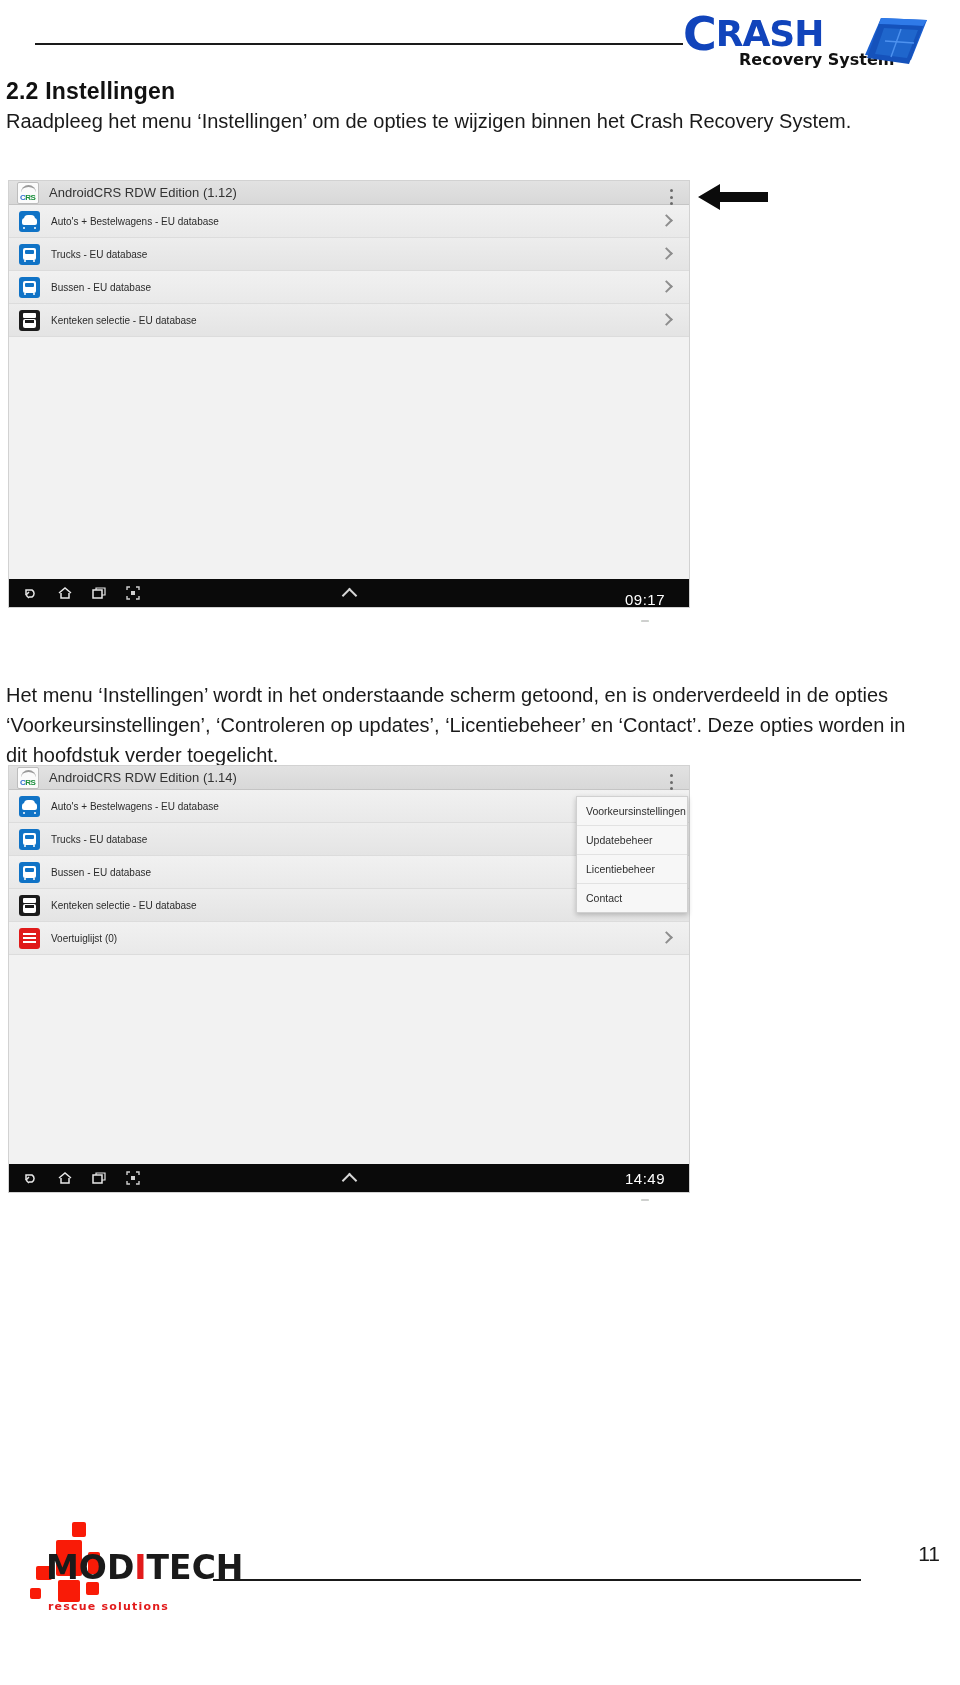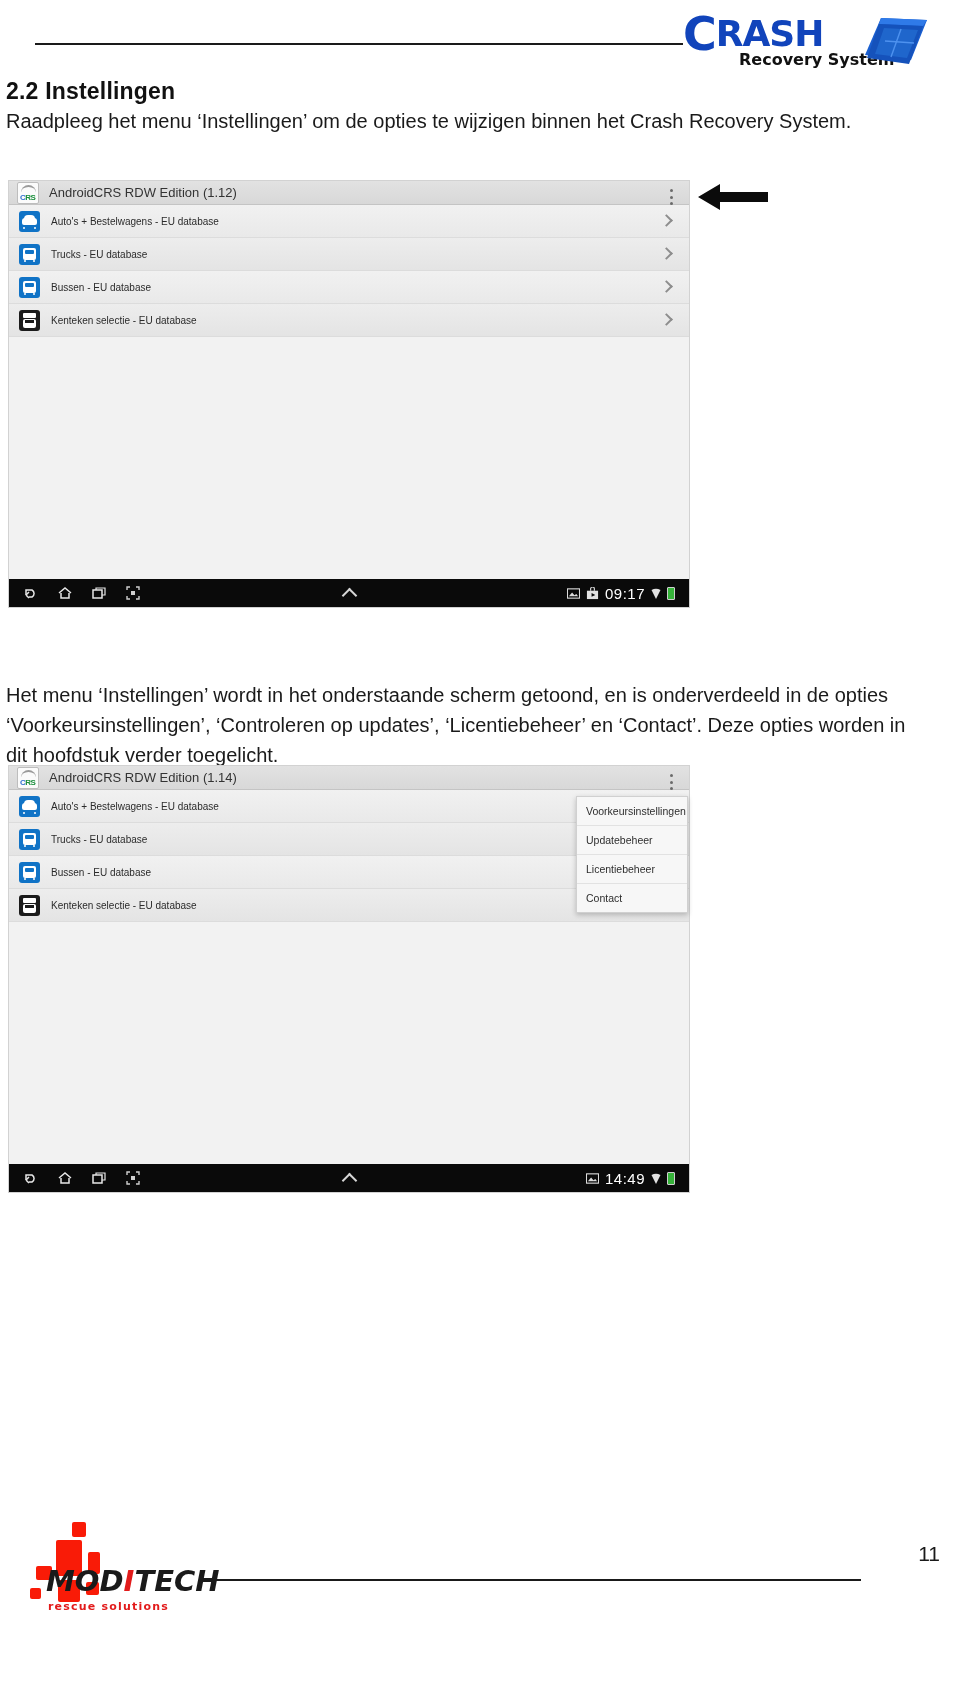--- a/index.html
+++ b/index.html
@@ -260,22 +260,22 @@
     pointer-events: none;
   }
   .caret-up {
     width: 11px; height: 11px;
     border-left: 2px solid #d6d6d6;
     border-top: 2px solid #d6d6d6;
     transform: rotate(45deg);
     margin-top: 4px;
   }
   .nav-right {
-    position: absolute; right: 14px; top: 0; bottom: 0;
-    display: flex; align-items: center; gap: 6px;
+    position: absolute; right: 24px; top: 0; bottom: 0;
+    display: flex; align-items: center; gap: 6px; flex-direction: column;
   }
   .sys-ico { width: 13px; height: 13px; }
   .clock { color: #ffffff; font-size: 15px; letter-spacing: 0.5px; }
   .wifi-ico { width: 10px; height: 13px; }
   .batt {
     width: 8px; height: 13px;
     background: #36b33a;
     border: 1px solid #cfcfcf;
     border-radius: 1px;
     position: relative;
@@ -314,28 +314,27 @@
     width: 648px; height: 2px;
     background: #1a1a1a;
   }
   .moditech {
     position: absolute;
     left: 20px; top: 1512px;
     width: 200px; height: 110px;
   }
   .mt-word {
     position: absolute;
-    left: 26px; top: 52px;
+    left: 26px; top: 36px;
     font-family: "DejaVu Sans", sans-serif;
     font-weight: bold;
-    font-size: 29px;
+    font-size: 33px;
     letter-spacing: 0px;
     color: #1a1a1a;
     white-space: nowrap;
-    font-style: italic;
   }
   .mt-word .r { color: #e21b1b; }
   .mt-sub {
     position: absolute;
     left: 28px; top: 88px;
     font-family: "DejaVu Sans", sans-serif;
     font-weight: bold;
     font-size: 11px;
     letter-spacing: 1.2px;
     color: #e21b1b;
@@ -542,20 +541,30 @@
     <div class="row alt">
       <span class="ricon plate">
           <span class="box"></span>
           <span class="pl"></span>
           <span class="bd"></span>
           <span class="wn"></span>
         </span>
       <span class="row-label">Kenteken selectie - EU database</span>
       <span class="chev"></span>
     </div>
+    <div class="row">
+      <span class="ricon list">
+          <span class="box"></span>
+          <span class="l l1"></span>
+          <span class="l l2"></span>
+          <span class="l l3"></span>
+        </span>
+      <span class="row-label">Voertuiglijst (0)</span>
+      <span class="chev"></span>
+    </div>
 
     <div class="navbar">
       <span class="nav-left">
         <span class="nav-ico">
           <svg viewBox="0 0 16 16" width="16" height="16">
               <path d="M3 10 L3 5 L9 5 A4 4 0 0 1 9 12 L6 12" fill="none" stroke="#e8e8e8" stroke-width="1.5"></path>
               <path d="M3 10 L6 7 M3 10 L6 13" fill="none" stroke="#e8e8e8" stroke-width="1.5"></path>
             </svg>
         </span>
         <span class="nav-ico">

